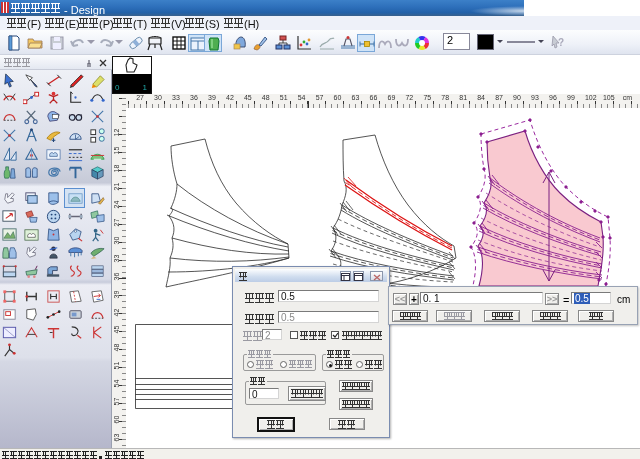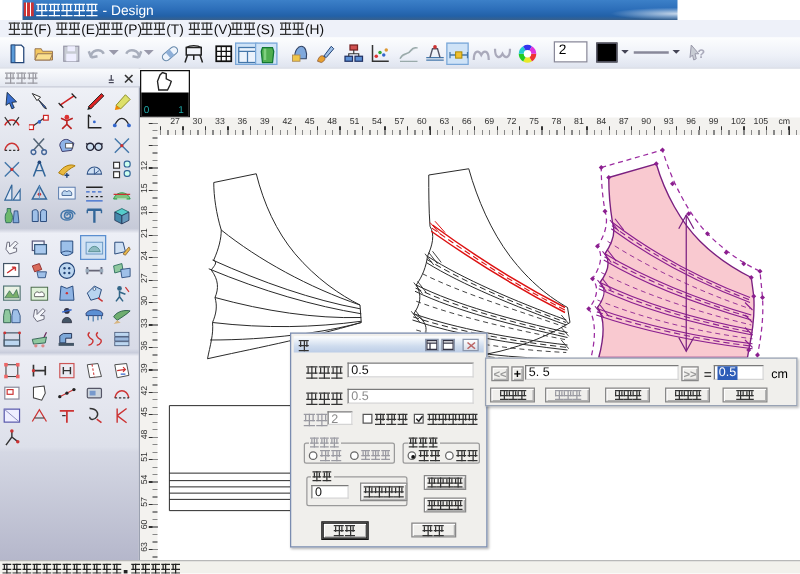--- a/index.html
+++ b/index.html
@@ -25,21 +25,21 @@
  linear-gradient(#fff,#fff) 0 100%/100% 1px no-repeat,
  linear-gradient(#fff,#fff) 50% 0/1px 100% no-repeat,
  linear-gradient(#fff,#fff) 12% 28%/1px 50% no-repeat,
  linear-gradient(#fff,#fff) 88% 28%/1px 50% no-repeat}
 .ks {background:
  linear-gradient(#222,#222) 0 0/100% 1px no-repeat,
  linear-gradient(#222,#222) 0 50%/100% 1px no-repeat,
  linear-gradient(#222,#222) 0 100%/100% 1px no-repeat,
  linear-gradient(#222,#222) 50% 0/1px 100% no-repeat,
  linear-gradient(#222,#222) 12% 28%/1px 50% no-repeat}
-#title {position:absolute;left:18px;top:0;width:524px;height:16px;background:linear-gradient(180deg,#3c80c8 0%,#2d6fba 45%,#2261a8 80%,#38608c 100%)}
+#title {position:absolute;left:0;top:0;width:524px;height:16px;background:linear-gradient(180deg,#3c80c8 0%,#2d6fba 45%,#2261a8 80%,#38608c 100%)}
 #title .hl {position:absolute;left:470px;top:6px;width:110px;height:10px;background:radial-gradient(ellipse at center,rgba(255,255,255,.75),rgba(255,255,255,0) 70%)}
 #ticon {position:absolute;left:1px;top:2px;width:8px;height:11px;background:linear-gradient(90deg,#c33 0 2px,#fff 2px 3px,#c33 3px 5px,#fff 5px 6px,#c33 6px 8px)}
 #ttext {position:absolute;left:11px;top:3px;color:#fff;font-size:11px}
 #menubar {position:absolute;left:0;top:16px;width:640px;height:14px;background:#eef1f9}
 #menubar span {position:absolute;top:2px;font-size:11px;color:#111}
 #toolbar {position:absolute;left:0;top:30px;width:640px;height:25px;background:linear-gradient(180deg,#fcfdfe 0%,#eef1f8 60%,#dfe4ef 100%);border-bottom:1px solid #cdd2de}
 #lpanel {position:absolute;left:0;top:55px;width:112px;height:393px;border-right:1px solid #9aa0b0;background:linear-gradient(180deg,#f2f4f9 0%,#dcdfe9 22%,#c6cad8 32.5%,#edeff6 33.5%,#d8dbe7 57%,#c8ccdb 57.8%,#ecedf4 58.5%,#dde0ea 77%,#d5d8e4 78%,#b5b7cb 100%)}
 #lphead {position:absolute;left:0;top:0;width:112px;height:15px;background:linear-gradient(180deg,#fafbfd,#e4e8f1);border-bottom:1px solid #c8ccd8}
 .pic {position:absolute;width:20px;height:18px}
 #canvas {position:absolute;left:113px;top:55px;width:527px;height:393px;background:#fff}
@@ -962,21 +962,21 @@
       </span>
  <span class="btn" style="left:96px;top:151px;width:36px;height:12px">
         <i class="k kd" style="width:8px;height:9px;margin-right:1px"></i>
         <i class="k kd" style="width:8px;height:9px;margin-right:1px"></i>
       </span>
 </div>
 
 <div id="fbar">
  <span class="btn" style="left:4px;top:6px;width:14px;height:12px;color:#999;font:bold 9px 'Liberation Sans'">&lt;&lt;</span>
  <span class="btn" style="left:20px;top:6px;width:10px;height:12px;font:bold 10px 'Liberation Sans'">+</span>
- <span class="inp" style="left:31px;top:5px;width:123px;height:12px">5. 5</span>
+ <span class="inp" style="left:31px;top:5px;width:123px;height:12px">0. 1</span>
  <span class="btn" style="left:156px;top:6px;width:14px;height:12px;color:#999;font:bold 9px 'Liberation Sans'">&gt;&gt;</span>
  <span style="position:absolute;left:174px;top:7px;font:11px 'Liberation Sans'">=</span>
  <span class="inp" style="left:182px;top:5px;width:40px;height:12px"><i style="background:#2e5db8;color:#fff;font-style:normal;padding:0 1px">0.5</i></span>
  <span style="position:absolute;left:228px;top:7px;font:10px 'Liberation Sans'">cm</span>
  <span class="btn" style="left:3px;top:23px;width:36px;height:12px">
         <i class="k kd" style="width:7px;height:8px;margin-right:0px"></i>
         <i class="k kd" style="width:7px;height:8px;margin-right:0px"></i>
         <i class="k kd" style="width:7px;height:8px;margin-right:0px"></i>
       </span>
  <span class="btn" style="left:47px;top:23px;width:36px;height:12px">

